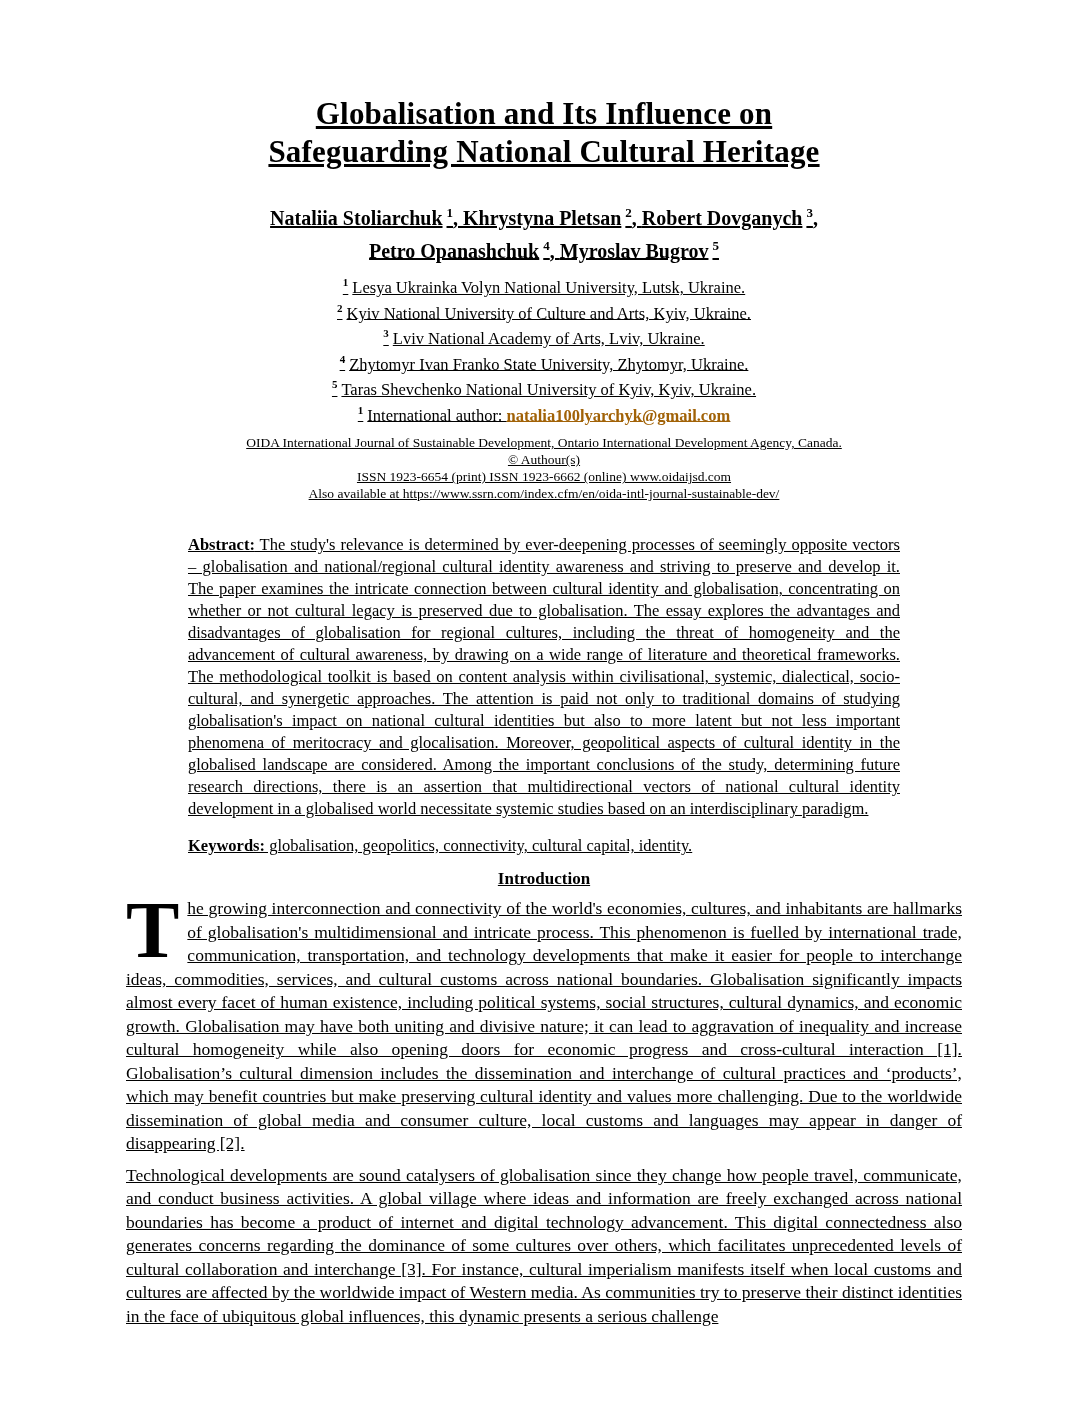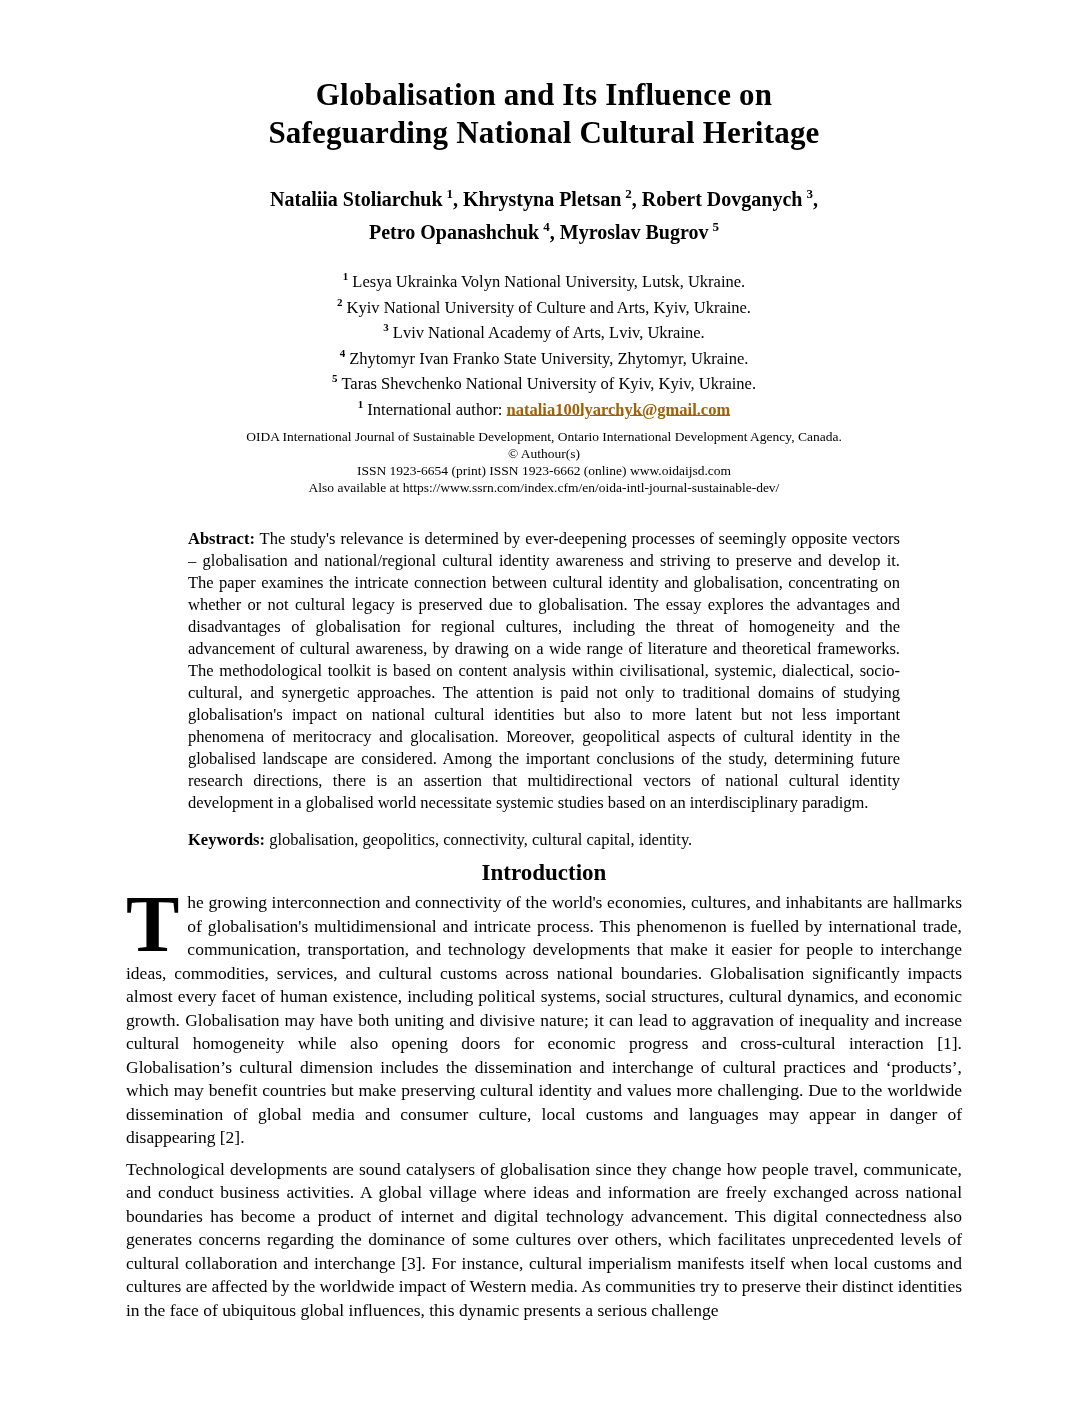--- a/index.html
+++ b/index.html
@@ -10,21 +10,22 @@
   body {
     width: 1088px;
     height: 1408px;
     font-family: "Liberation Serif", "DejaVu Serif", serif;
     color: #000000;
     overflow: hidden;
   }
   .page {
     width: 836px;
     margin: 0 auto;
-    padding-top: 76px;
+    padding-top: 95px;
+    text-decoration: underline;
   }
   .paper-title {
     margin: 0;
     text-align: center;
     font-size: 31px;
     line-height: 38px;
     font-weight: bold;
     letter-spacing: 0.2px;
   }
   .authors {
@@ -33,21 +34,21 @@
     font-size: 20px;
     line-height: 27px;
     font-weight: bold;
   }
   .authors sup {
     font-size: 13px;
     margin-left: 4px;
     font-weight: bold;
   }
   .affiliations {
-    margin-top: 21px;
+    margin-top: 8px;
     text-align: center;
     font-size: 16.5px;
     line-height: 21px;
   }
   .affiliations sup {
     font-size: 11px;
     font-weight: bold;
     margin-right: 4px;
   }
   .email-link {
@@ -70,21 +71,21 @@
     text-align: justify;
     font-size: 16.5px;
     line-height: 22px;
   }
   .abstract-block .keywords {
     margin-top: 15px;
   }
   .section-heading {
     margin: 11px 0 0 0;
     text-align: center;
-    font-size: 23px;
+    font-size: 17px;
     line-height: 22px;
     font-weight: bold;
   }
   .body-para {
     margin: 0;
     text-align: justify;
     font-size: 17.5px;
     line-height: 23.5px;
   }
   .body-para.first {

